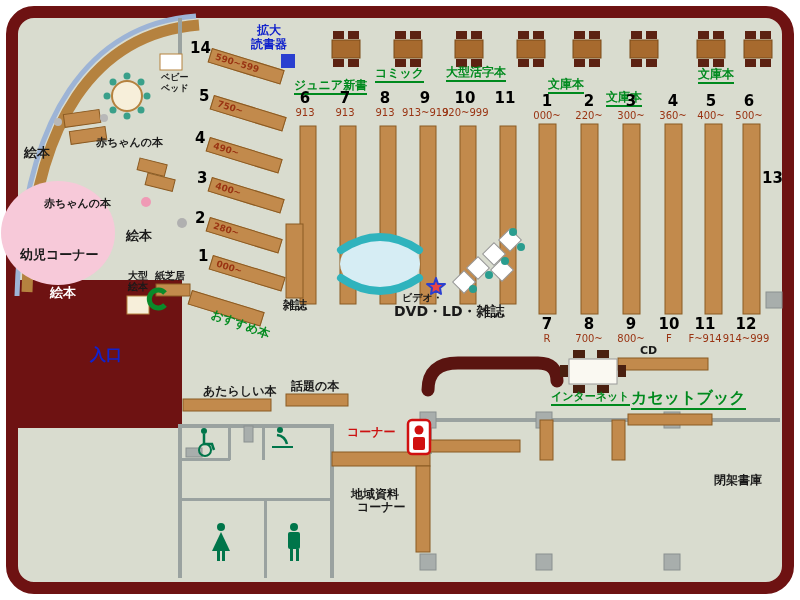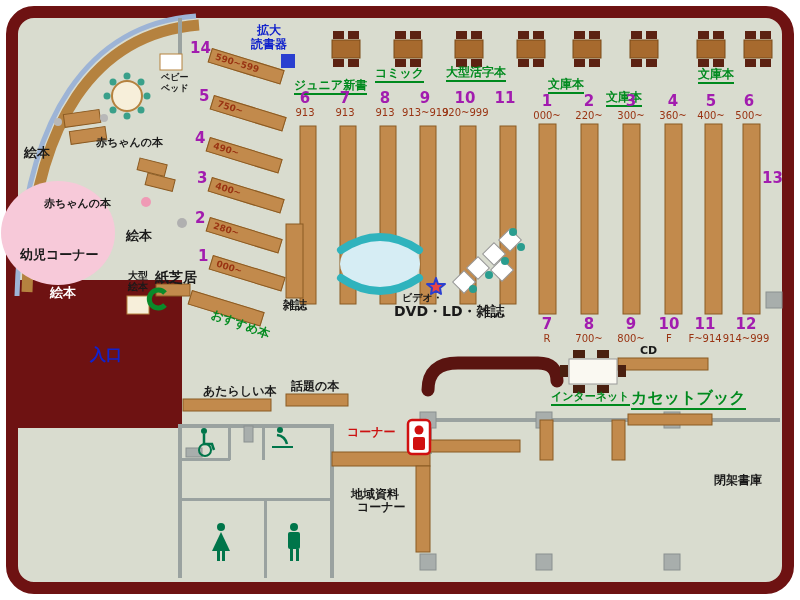--- a/index.html
+++ b/index.html
@@ -7,21 +7,21 @@
   body{font-family:"DejaVu Sans","Liberation Sans",sans-serif;background:#fff;position:relative;overflow:hidden}
   #map{position:absolute;left:0;top:0;width:652px;height:600px}
   .bgframe{position:absolute;left:6px;top:6px;width:788px;height:588px;border:12px solid #6e1212;border-radius:28px;background:#d9dccf}
   svg.layer{position:absolute;left:0;top:0}
   .lbl{position:absolute;white-space:nowrap;color:#1a1a1a;font-size:12px;font-weight:bold;line-height:1.1}
   .green{color:#008a1e}
   .gu{border-bottom:2px solid #008a1e;padding-bottom:1px}
   .blue{color:#1122cc}
   .red{color:#cc1111}
   .white{color:#ffffff}
-  .num{color:#a21caf;font-weight:bold;font-size:15px}
+  .num{color:#000000;font-weight:bold;font-size:15px}
   .range{color:#993312;font-weight:normal;font-size:10px}
   .colgrp{position:absolute;width:42px;text-align:center}
   .colgrp span{display:block;line-height:1.1}
   .dshelf{position:absolute;width:76px;height:15px;background:#c28a4c;border:1px solid #8a5a22;transform-origin:0 0;transform:rotate(17deg);font-size:9px;color:#993312;font-weight:bold;line-height:13px;padding-left:5px;white-space:nowrap}
 </style>
 </head>
 <body>
 
 <div id="map">
   <div class="bgframe"></div>
@@ -344,21 +344,21 @@
   <div class="lbl" style="left:402px;top:292px;font-size:10px">ビデオ・</div>
   <div class="lbl" style="left:394px;top:304px;font-size:14px">DVD・LD・雑誌</div>
 
   <div class="lbl" style="left:24px;top:146px;font-size:13px">絵本</div>
   <div class="lbl" style="left:96px;top:137px;font-size:11px">赤ちゃんの本</div>
   <div class="lbl" style="left:44px;top:198px;font-size:11px">赤ちゃんの本</div>
   <div class="lbl" style="left:20px;top:248px;font-size:13px">幼児コーナー</div>
   <div class="lbl" style="left:126px;top:229px;font-size:13px">絵本</div>
   <div class="lbl" style="left:128px;top:270px;font-size:10px">大型</div>
   <div class="lbl" style="left:128px;top:281px;font-size:10px">絵本</div>
-  <div class="lbl" style="left:155px;top:270px;font-size:14px">紙芝居</div>
+  <div class="lbl" style="left:155px;top:270px;font-size:10px">紙芝居</div>
   <div class="lbl white" style="left:50px;top:286px;font-size:13px">絵本</div>
   <div class="lbl" style="left:161px;top:73px;font-size:9px">ベビー</div>
   <div class="lbl" style="left:161px;top:84px;font-size:9px">ベッド</div>
   <div class="lbl blue" style="left:90px;top:346px;font-size:16px">入口</div>
 
   <div class="lbl" style="left:203px;top:385px">あたらしい本</div>
   <div class="lbl" style="left:291px;top:380px">話題の本</div>
   <div class="lbl red" style="left:347px;top:426px">コーナー</div>
   <div class="lbl green gu" style="left:551px;top:391px;font-size:11px">インターネット</div>
   <div class="lbl" style="left:640px;top:345px;font-size:11px">CD</div>

